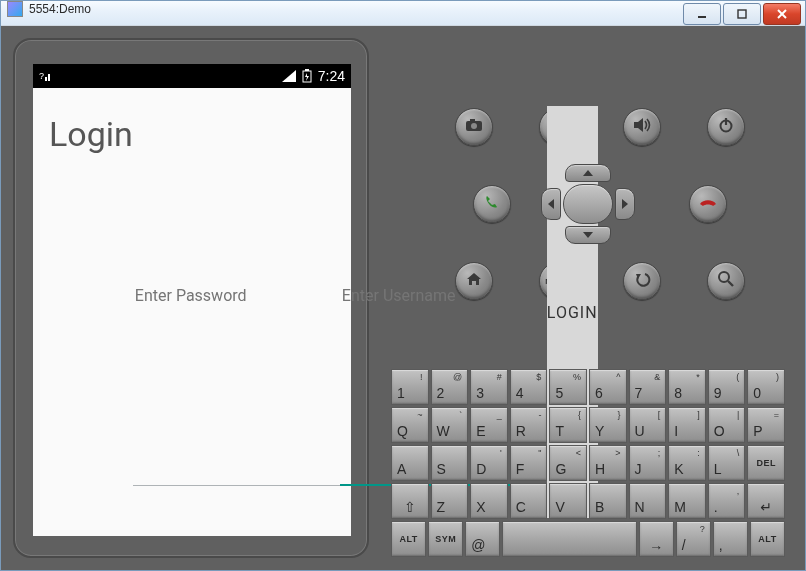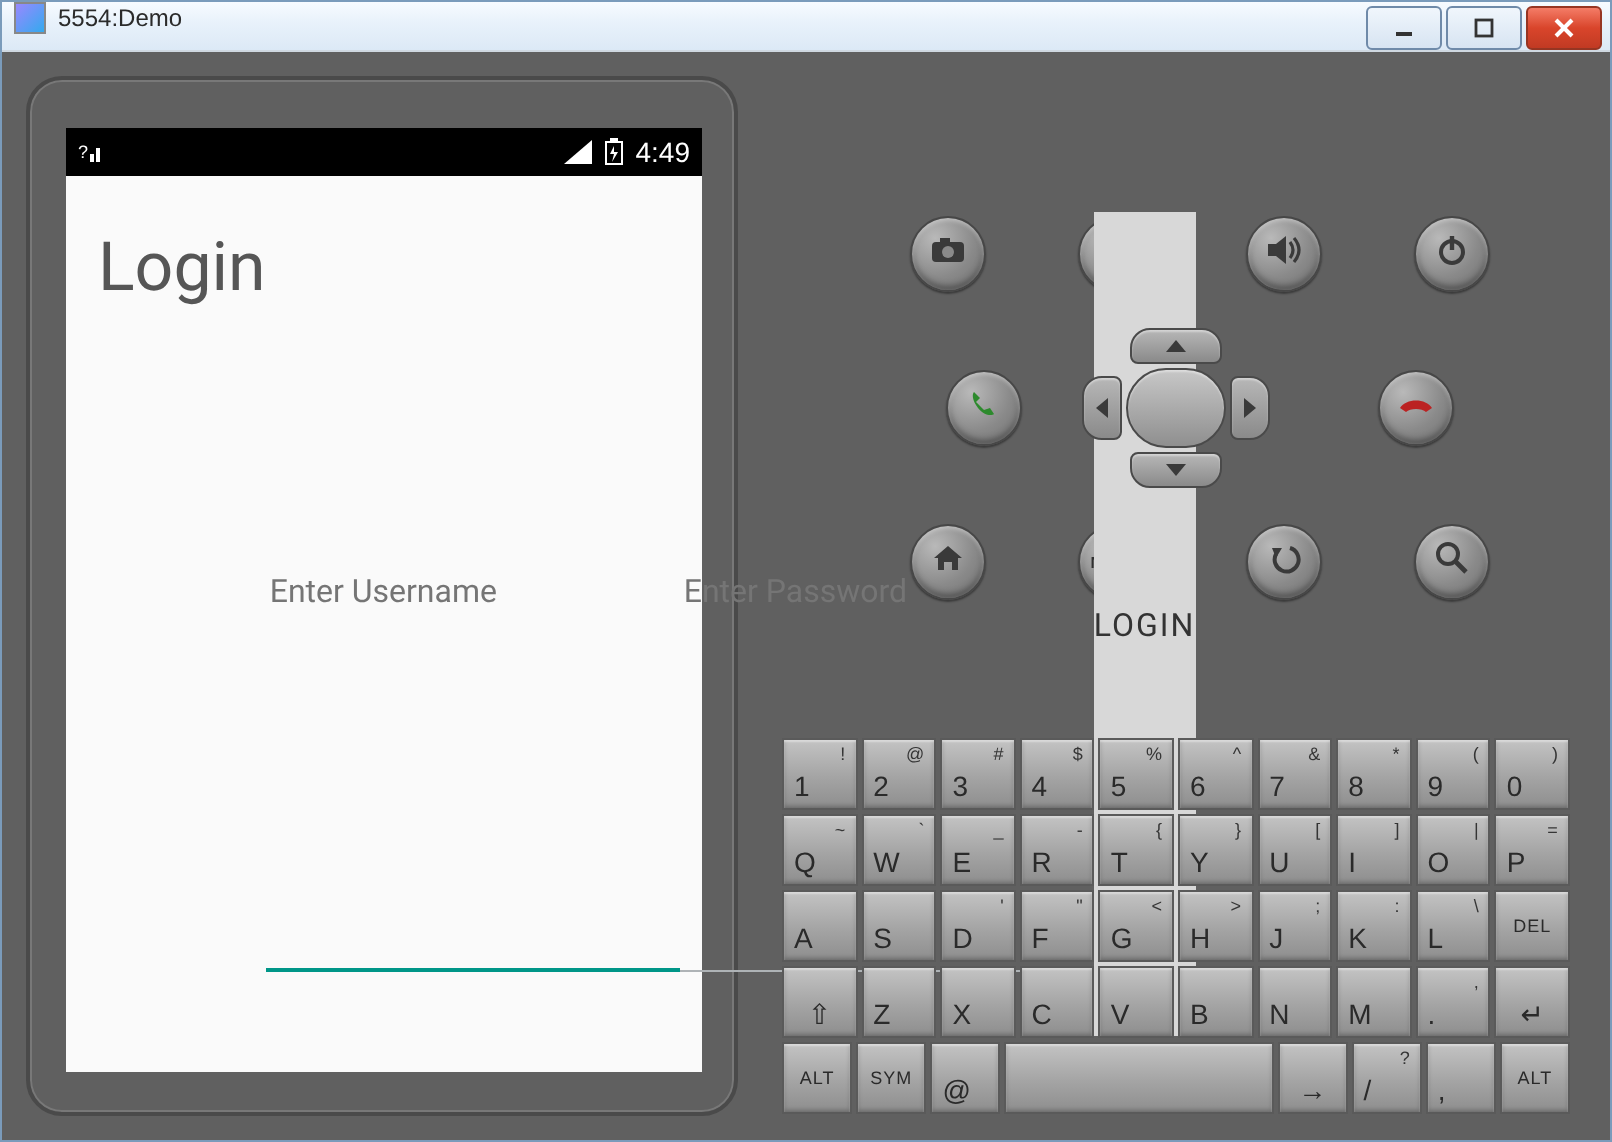--- a/index.html
+++ b/index.html
@@ -189,21 +189,21 @@
     min-width: 0;
   }
   .key .main {
     position: absolute; left: 5px; bottom: 3px;
     font-size: 14px; font-weight: 500;
   }
   .key .sup {
     position: absolute; right: 5px; top: 2px;
     font-size: 9px; color: #353535;
   }
-  .key.small-txt .main { font-size: 9px; font-weight: normal; letter-spacing:.5px; left:50%; transform:translateX(-50%); bottom:12px;}
+  .key.small-txt .main { font-size: 9px; font-weight: bold; letter-spacing:.5px; left:50%; transform:translateX(-50%); bottom:12px;}
   .key.center-main .main { left:50%; transform:translateX(-50%); }
   .key.space { flex: 4; }
 </style>
 </head>
 <body>
 
 <div class="win">
 
   <div class="titlebar">
     <div class="appicon"></div>
@@ -248,27 +248,27 @@
                   <polygon points="0,12 14,12 14,0" fill="#fff"></polygon>
                 </svg>
             </span>
             <span class="sb-icon">
               <svg width="10" height="14">
                   <rect x="1" y="2" width="8" height="11" fill="none" stroke="#fff"></rect>
                   <rect x="3" y="0" width="4" height="2" fill="#fff"></rect>
                   <polygon points="5,4 3,8 5,8 4,12 7,7 5,7" fill="#fff"></polygon>
                 </svg>
             </span>
-            <span style="font-size:14px;font-weight:500;">4:49</span>
+            <span style="font-size:14px;font-weight:500;">7:24</span>
           </div>
         </div>
         <div class="screen-body">
           <div class="login-title">Login</div>
+          <input class="field" placeholder="Enter Password" style="">
           <input class="field focus" placeholder="Enter Username" style="">
-          <input class="field" placeholder="Enter Password" style="">
           <button class="login-btn">LOGIN</button>
         </div>
       </div>
     </div>
 
     <div class="panel">
       <div class="controls">
 
         <div class="row">
           <div class="cbtn">

